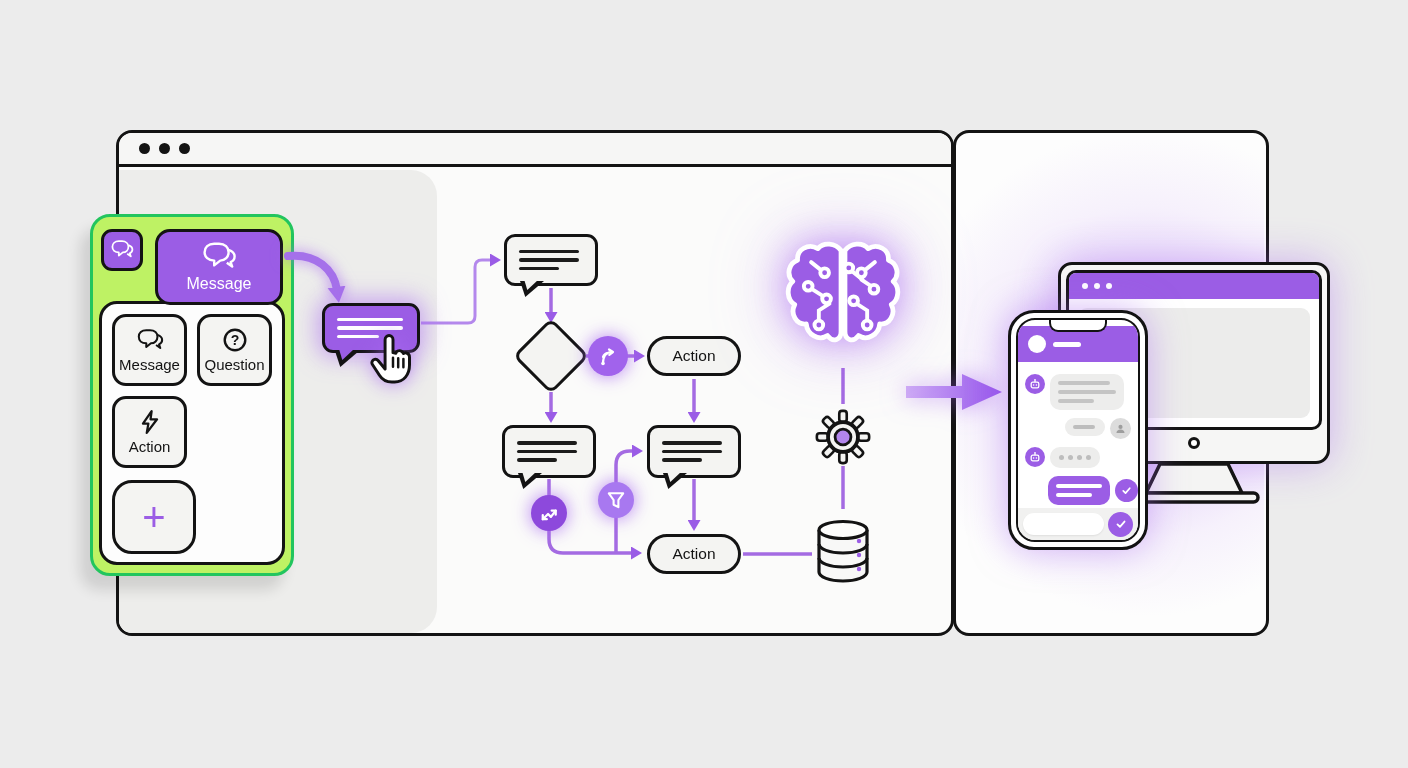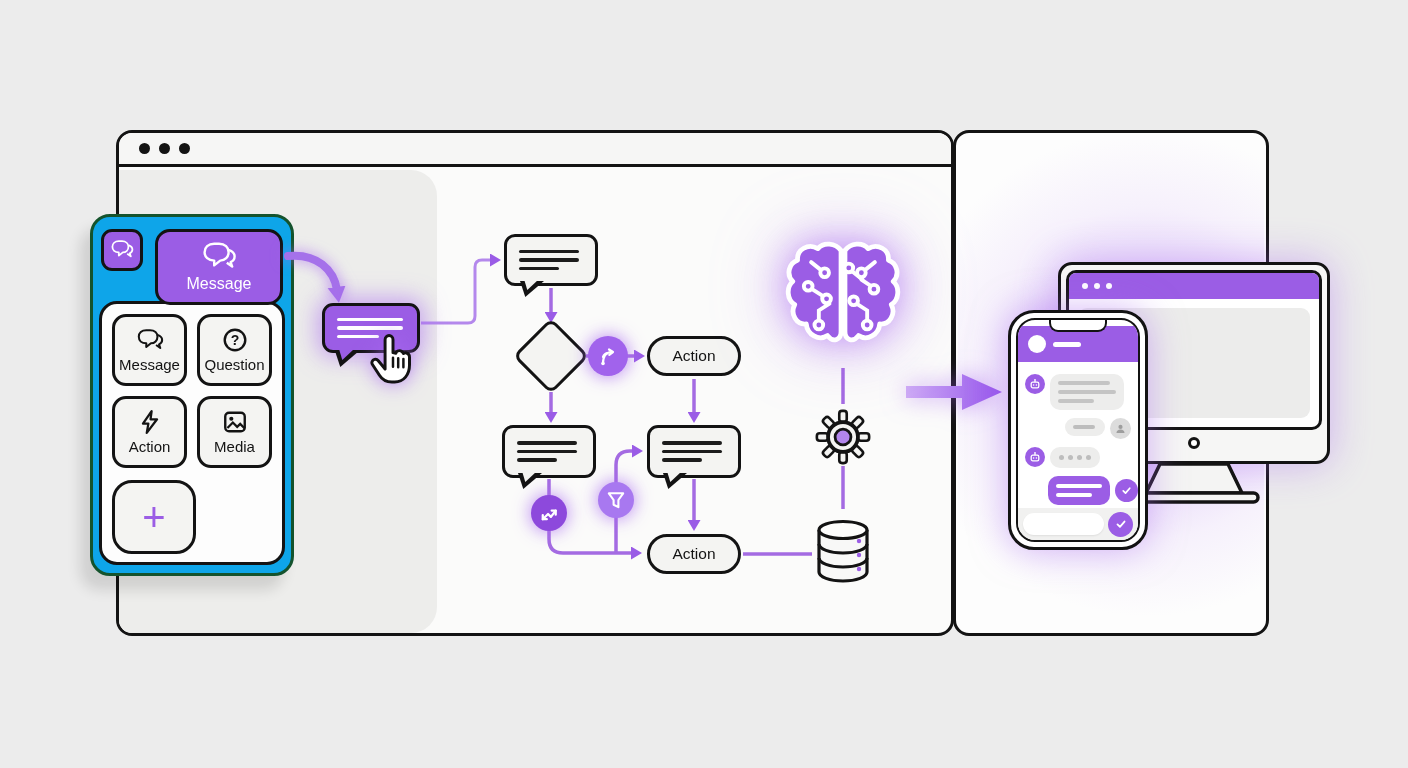--- a/index.html
+++ b/index.html
@@ -34,21 +34,21 @@
   .preview-glow {
     position:absolute; inset:2px; border-radius:12px; overflow:hidden;
     background:
       radial-gradient(circle at 62% 48%, rgba(160,95,238,.42) 0%, rgba(182,132,244,.26) 34%,
                       rgba(222,198,248,.22) 52%, rgba(253,253,253,0) 76%), #fdfdfd;
   }
 
   
   .sidebar {
     position:absolute; left:90px; top:214px; width:204px; height:362px;
-    background:#0ea5e9; border:3px solid #14532d; border-radius:20px; z-index:10;
+    background:#bef264; border:3px solid #22c55e; border-radius:20px; z-index:10;
     box-shadow:-10px 14px 14px rgba(0,0,0,.12);
   }
   .mini-btn {
     position:absolute; left:8px; top:12px; width:42px; height:42px;
     background:#9b5de5; border:3px solid #131313; border-radius:11px;
     display:flex; align-items:center; justify-content:center; color:#fff;
   }
   .msg-btn {
     position:absolute; left:62px; top:12px; right:8px; height:76px;
     background:#9b5de5; border:3px solid #131313; border-radius:15px;
@@ -254,28 +254,20 @@
           <span class="lbl">Question</span>
         </div>
 
         <div class="block-item">
           <svg width="26" height="26" viewBox="0 0 24 24">
             <path d="M13.5 2 L5.5 13.5 H10.5 L9 22 L18.5 9.5 H12.5 Z" fill="none" stroke="#131313" stroke-width="2.1" stroke-linejoin="round"></path>
           </svg>
           <span class="lbl">Action</span>
         </div>
 
-        <div class="block-item">
-          <svg width="26" height="26" viewBox="0 0 24 24">
-            <rect x="3" y="3.5" width="18" height="17" rx="3.5" fill="none" stroke="#131313" stroke-width="2.2"></rect>
-            <circle cx="8.6" cy="9" r="1.9" fill="#131313"></circle>
-            <path d="M5 17.5 L10 12.5 L14 16.5 L16.8 13.7 L21 18" fill="none" stroke="#131313" stroke-width="2.1"></path>
-          </svg>
-          <span class="lbl">Media</span>
-        </div>
       </div>
 
       <div class="add-btn">
         <span>+</span>
       </div>
     </div>
   </div>
 
   <div class="drag-wrap">
     <div class="bubble-node purple" style="width:98px; height:50px;">

